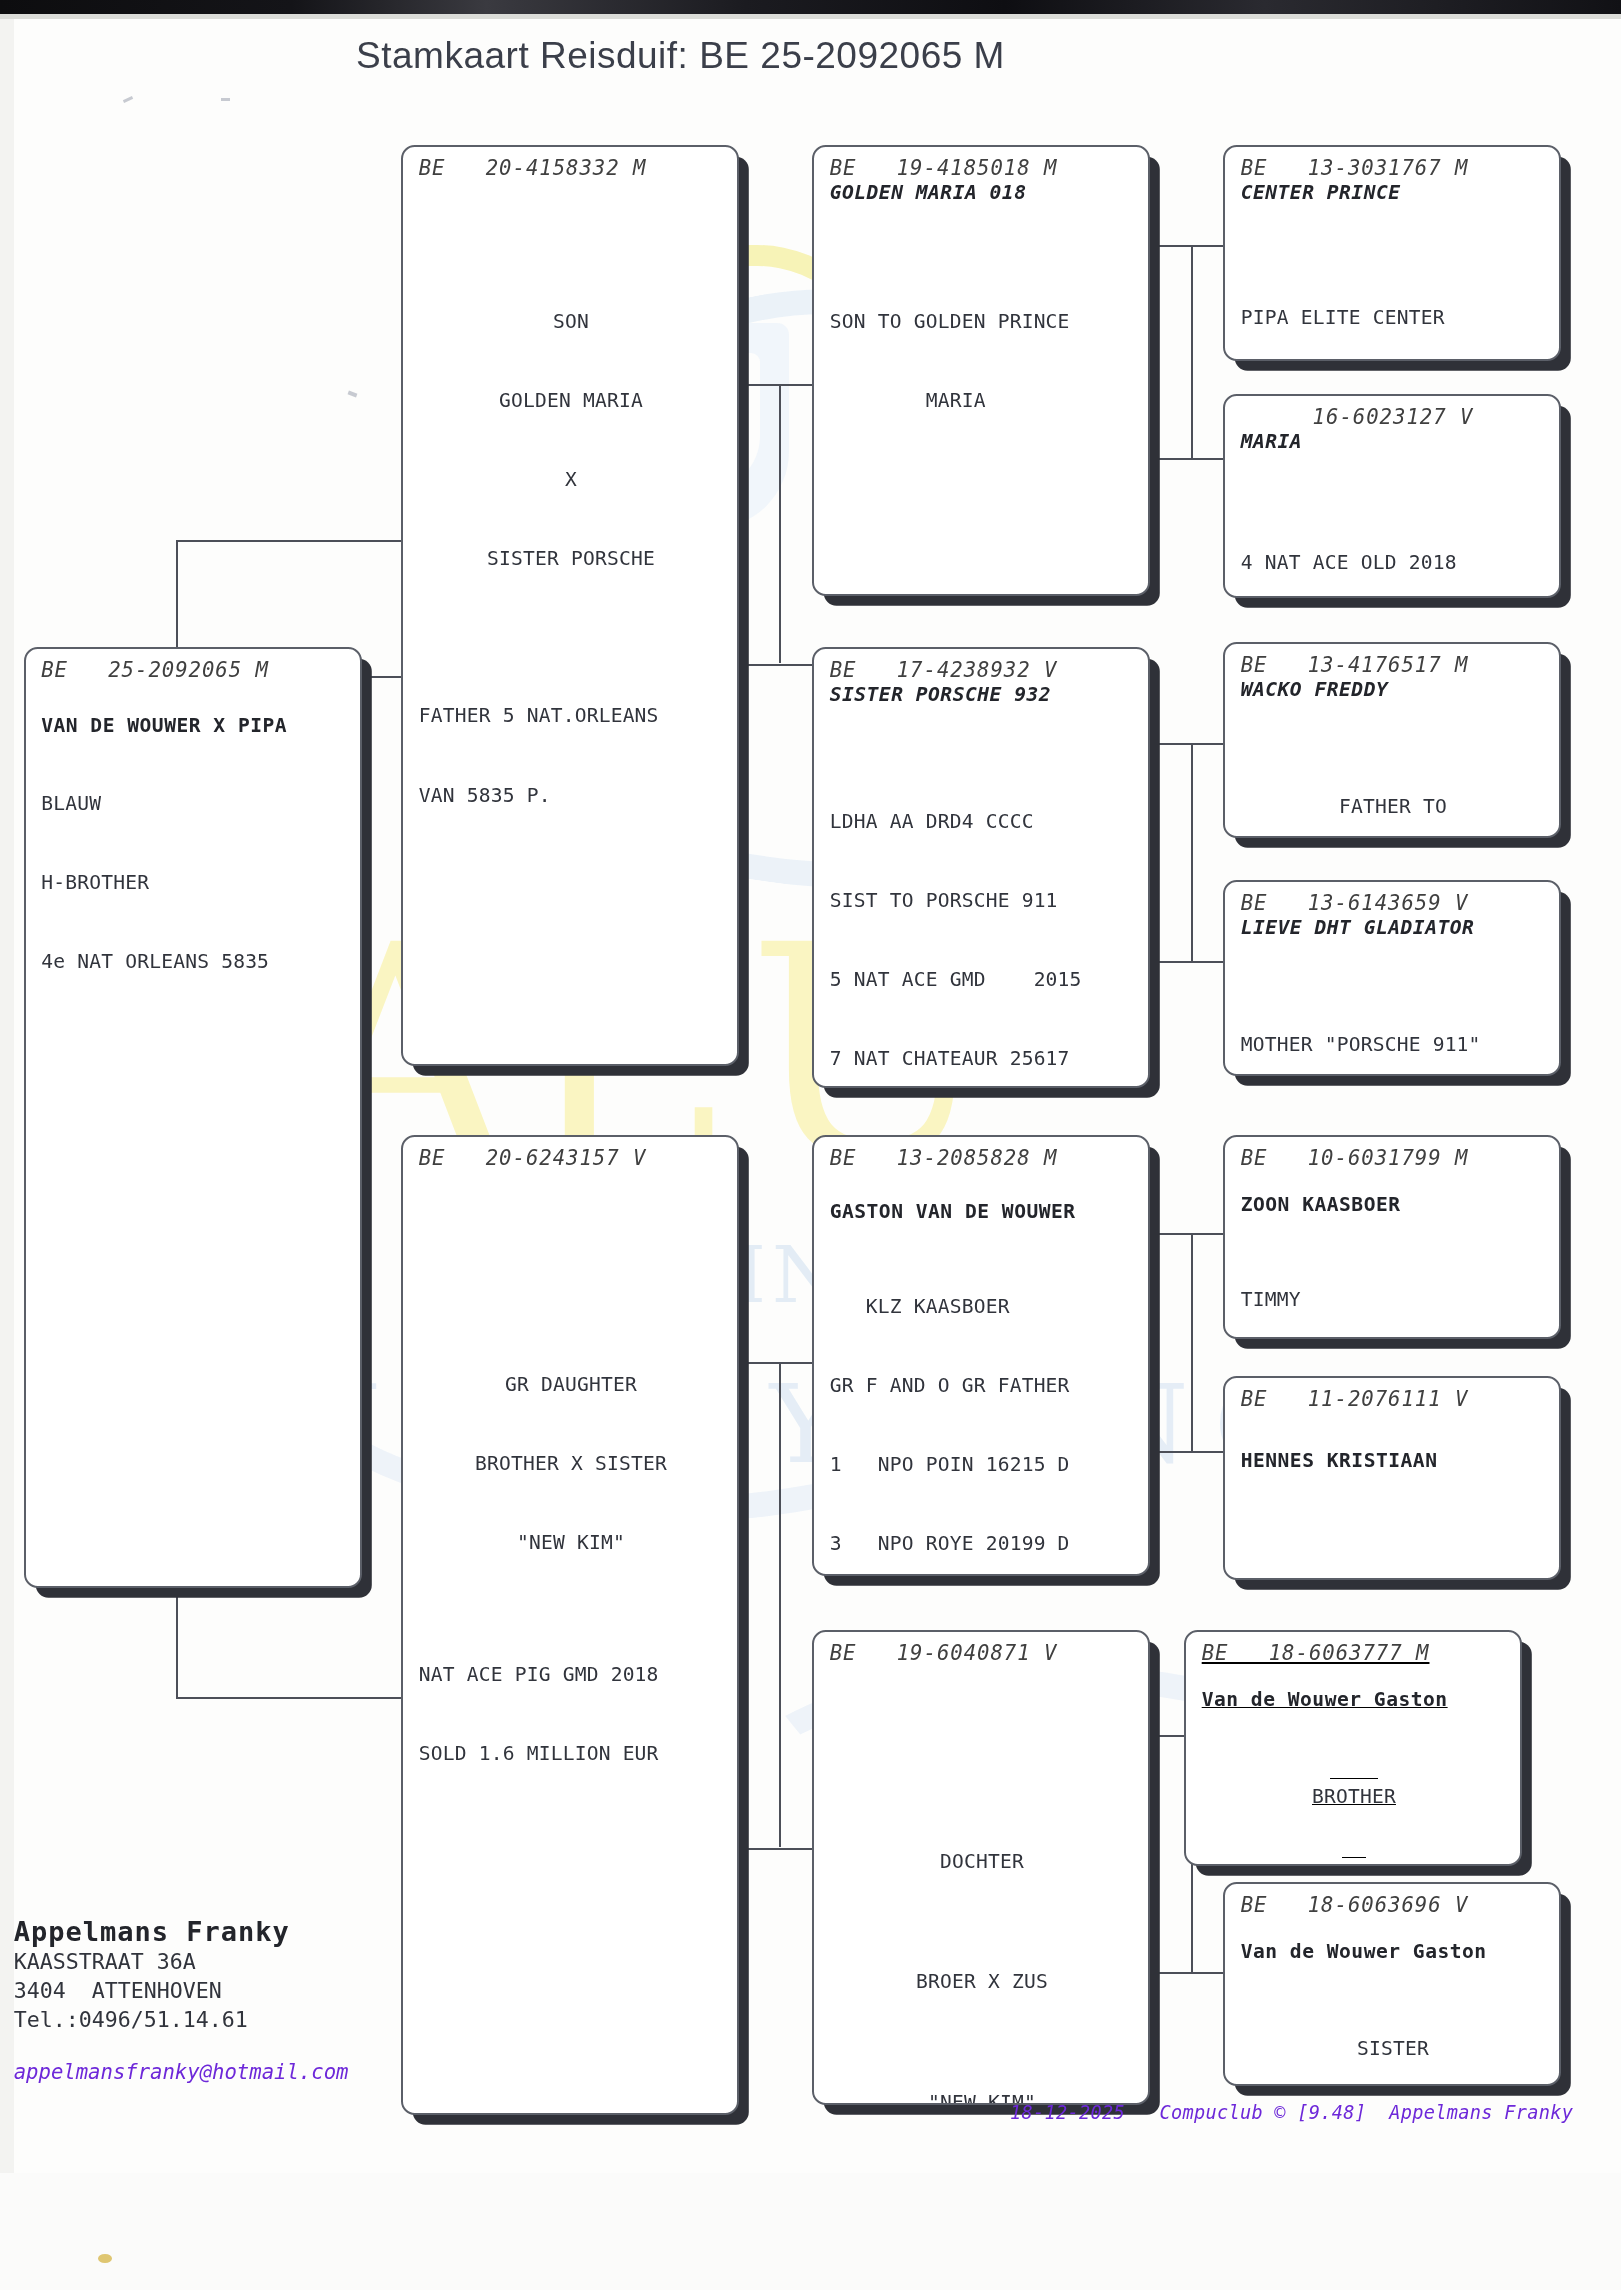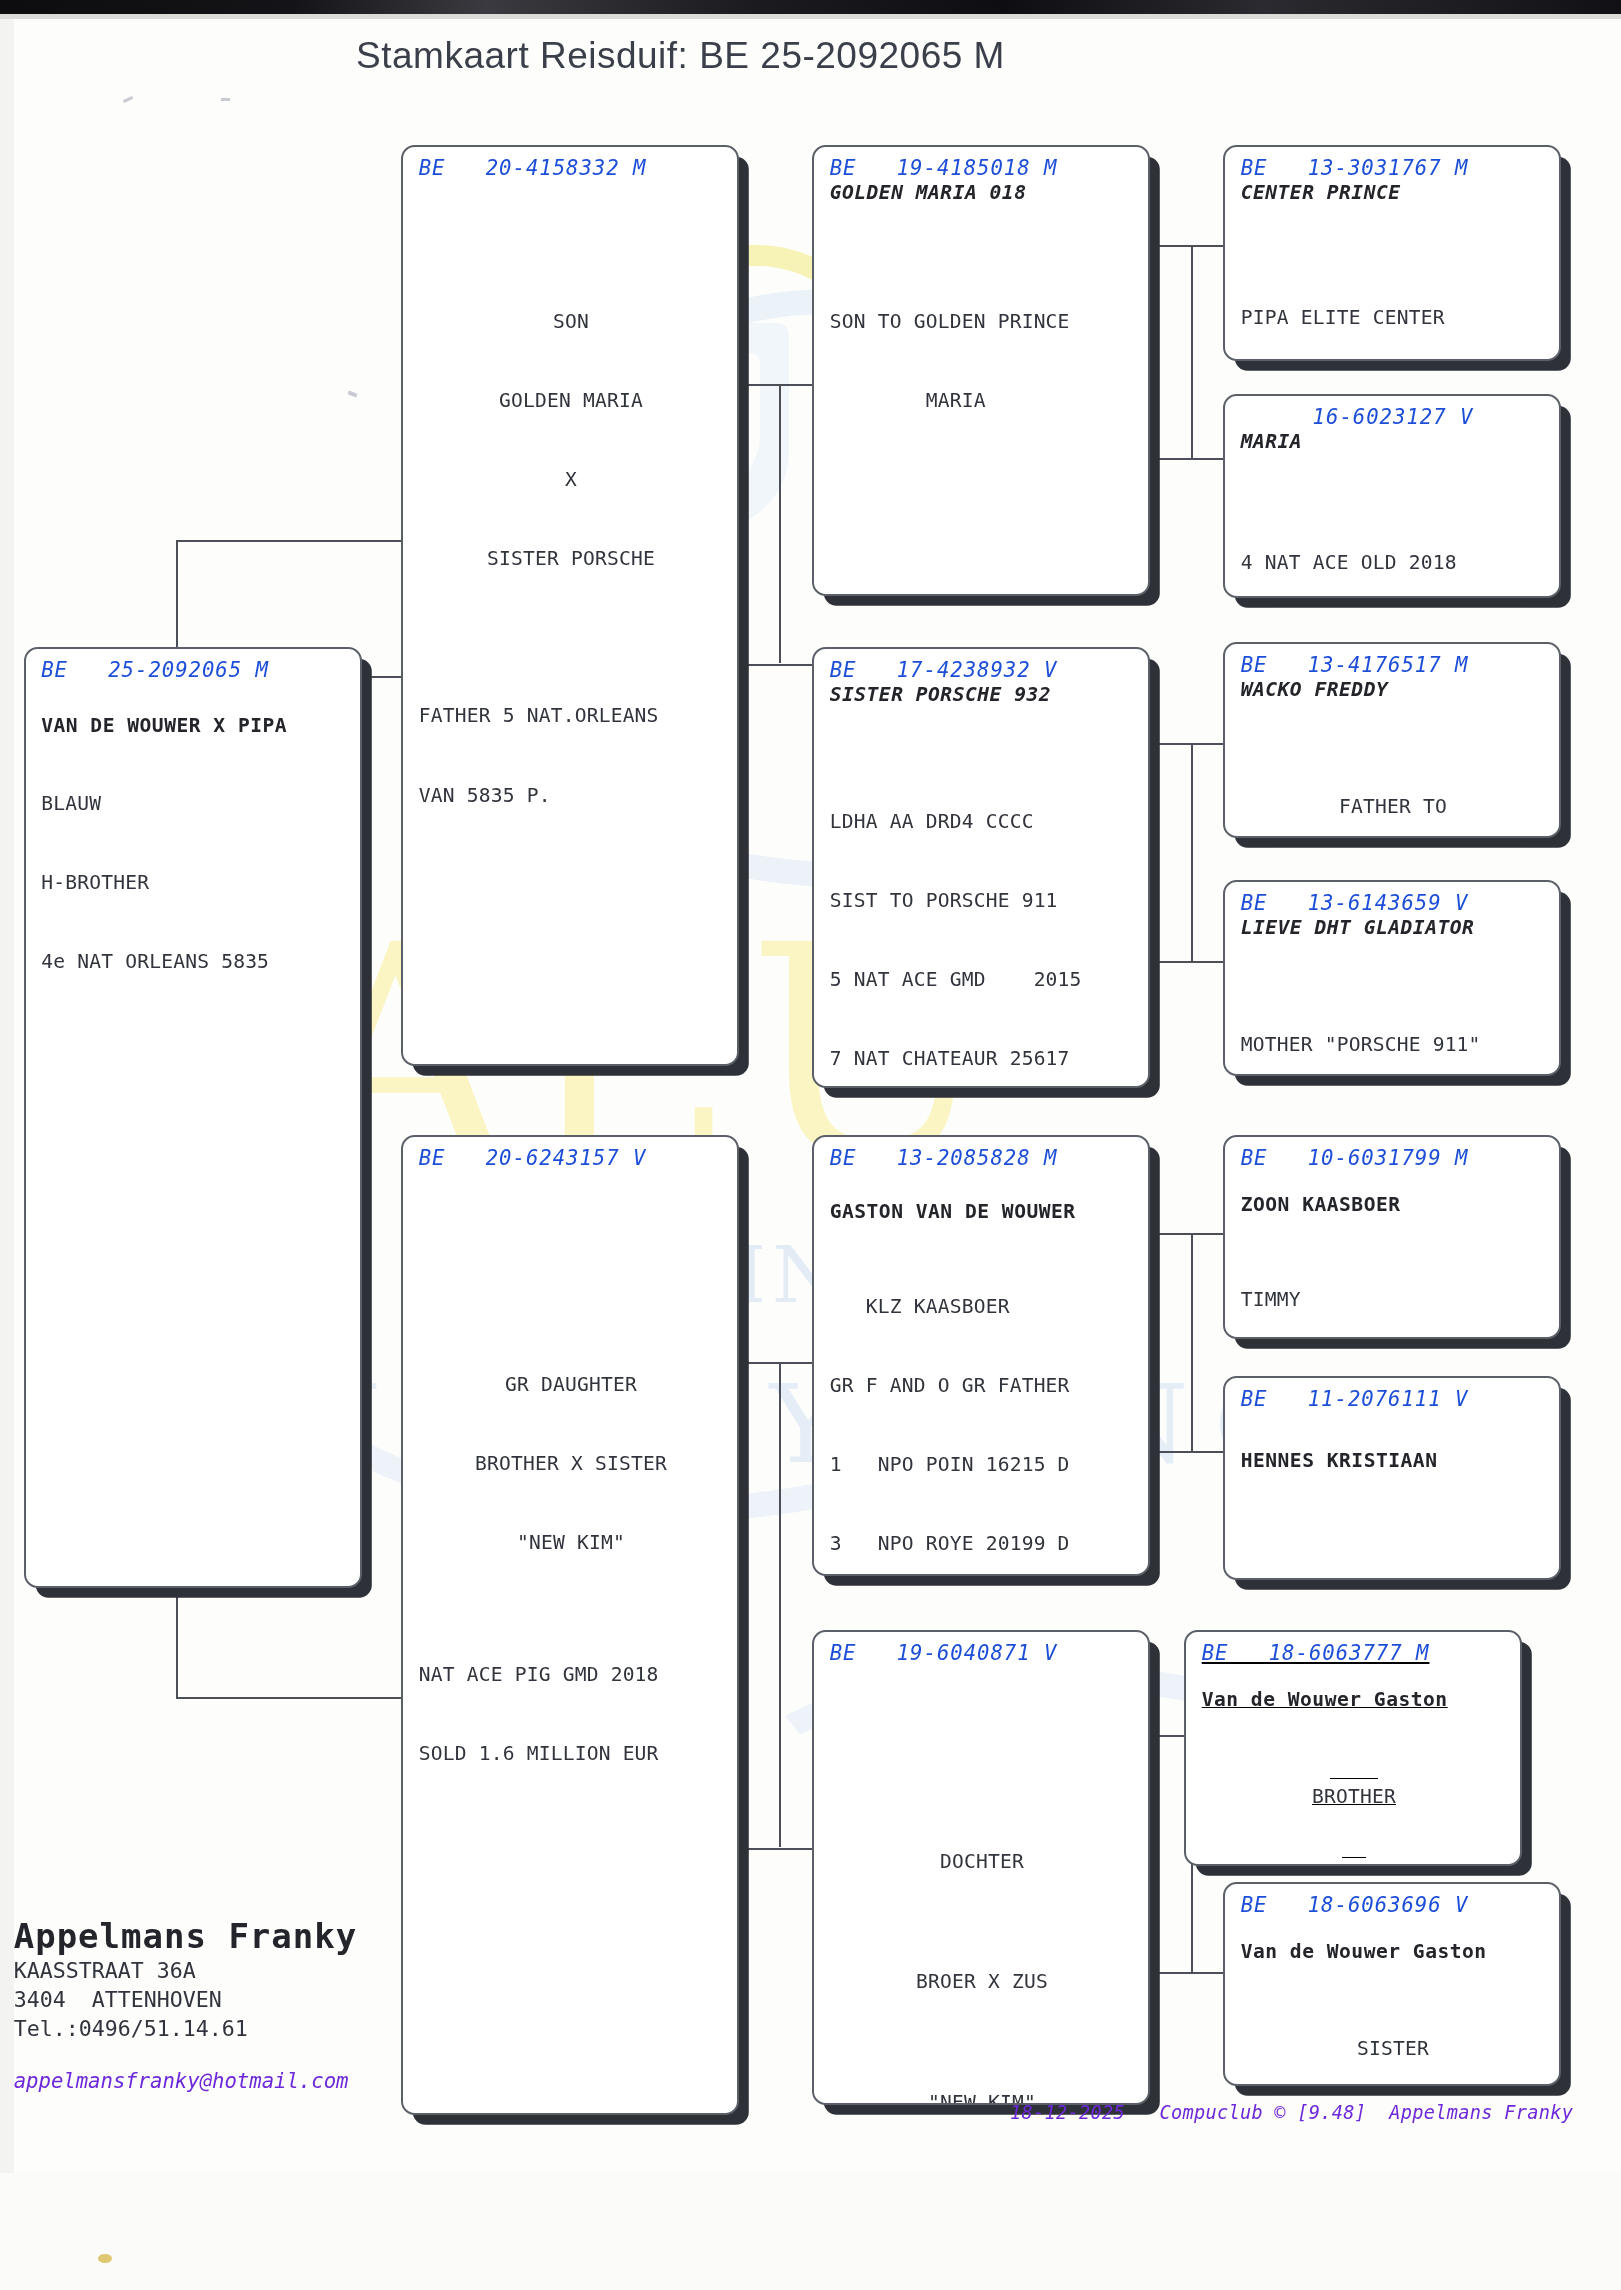--- a/index.html
+++ b/index.html
@@ -48,33 +48,33 @@
   
   .ln{position:absolute;background:#4c4f58;z-index:6;}
   .lnv{width:2px;}
   .lnh{height:2px;}
 
   
   .card{position:absolute;z-index:10;background:#ffffff;
     border:2px solid #5b5f68;border-radius:13.7px;
     box-shadow:10.8px 10.8px 0 -1px #2f3138;
     box-sizing:border-box;padding:9.8px 13.7px 7.8px 15.7px;overflow:hidden;}
-  .ring{color:#1d4ed8;font-style:italic;font-size:20.6px;letter-spacing:1px;
+  .ring{color:#404040;font-style:italic;font-size:20.6px;letter-spacing:1px;
     white-space:pre;line-height:1.15;}
   .ring.c{text-align:center;}
   .nm{font-weight:bold;font-size:19.6px;color:#23252b;letter-spacing:0.5px;
     white-space:pre;line-height:1.2;margin-top:1px;}
   .nm.it{font-style:italic;}
   .body{font-size:19.6px;color:#31343c;white-space:pre;line-height:1.345;letter-spacing:0.2px;}
   .body.c{text-align:center;}
   .sp{display:block;}
 
   
   .owner{position:absolute;left:13.7px;top:1916px;z-index:20;}
-  .owner .o-name{font-weight:bold;font-size:34px;color:#23252b;letter-spacing:1px;white-space:pre;}
+  .owner .o-name{font-weight:bold;font-size:27px;color:#23252b;letter-spacing:1px;white-space:pre;}
   .owner .o-line{font-size:21.6px;color:#31343c;white-space:pre;line-height:1.35;}
   .owner .o-mail{font-size:20.6px;color:#6d28d9;white-space:pre;margin-top:25.5px;font-style:italic;}
   .credit{position:absolute;left:1010px;top:2102px;z-index:20;
     font-size:18.6px;font-style:italic;color:#6d28d9;white-space:pre;letter-spacing:0.3px;}
 </style>
 </head>
 <body>
 
 <div class="scan-band"></div>
 <div class="scan-band2"></div>

